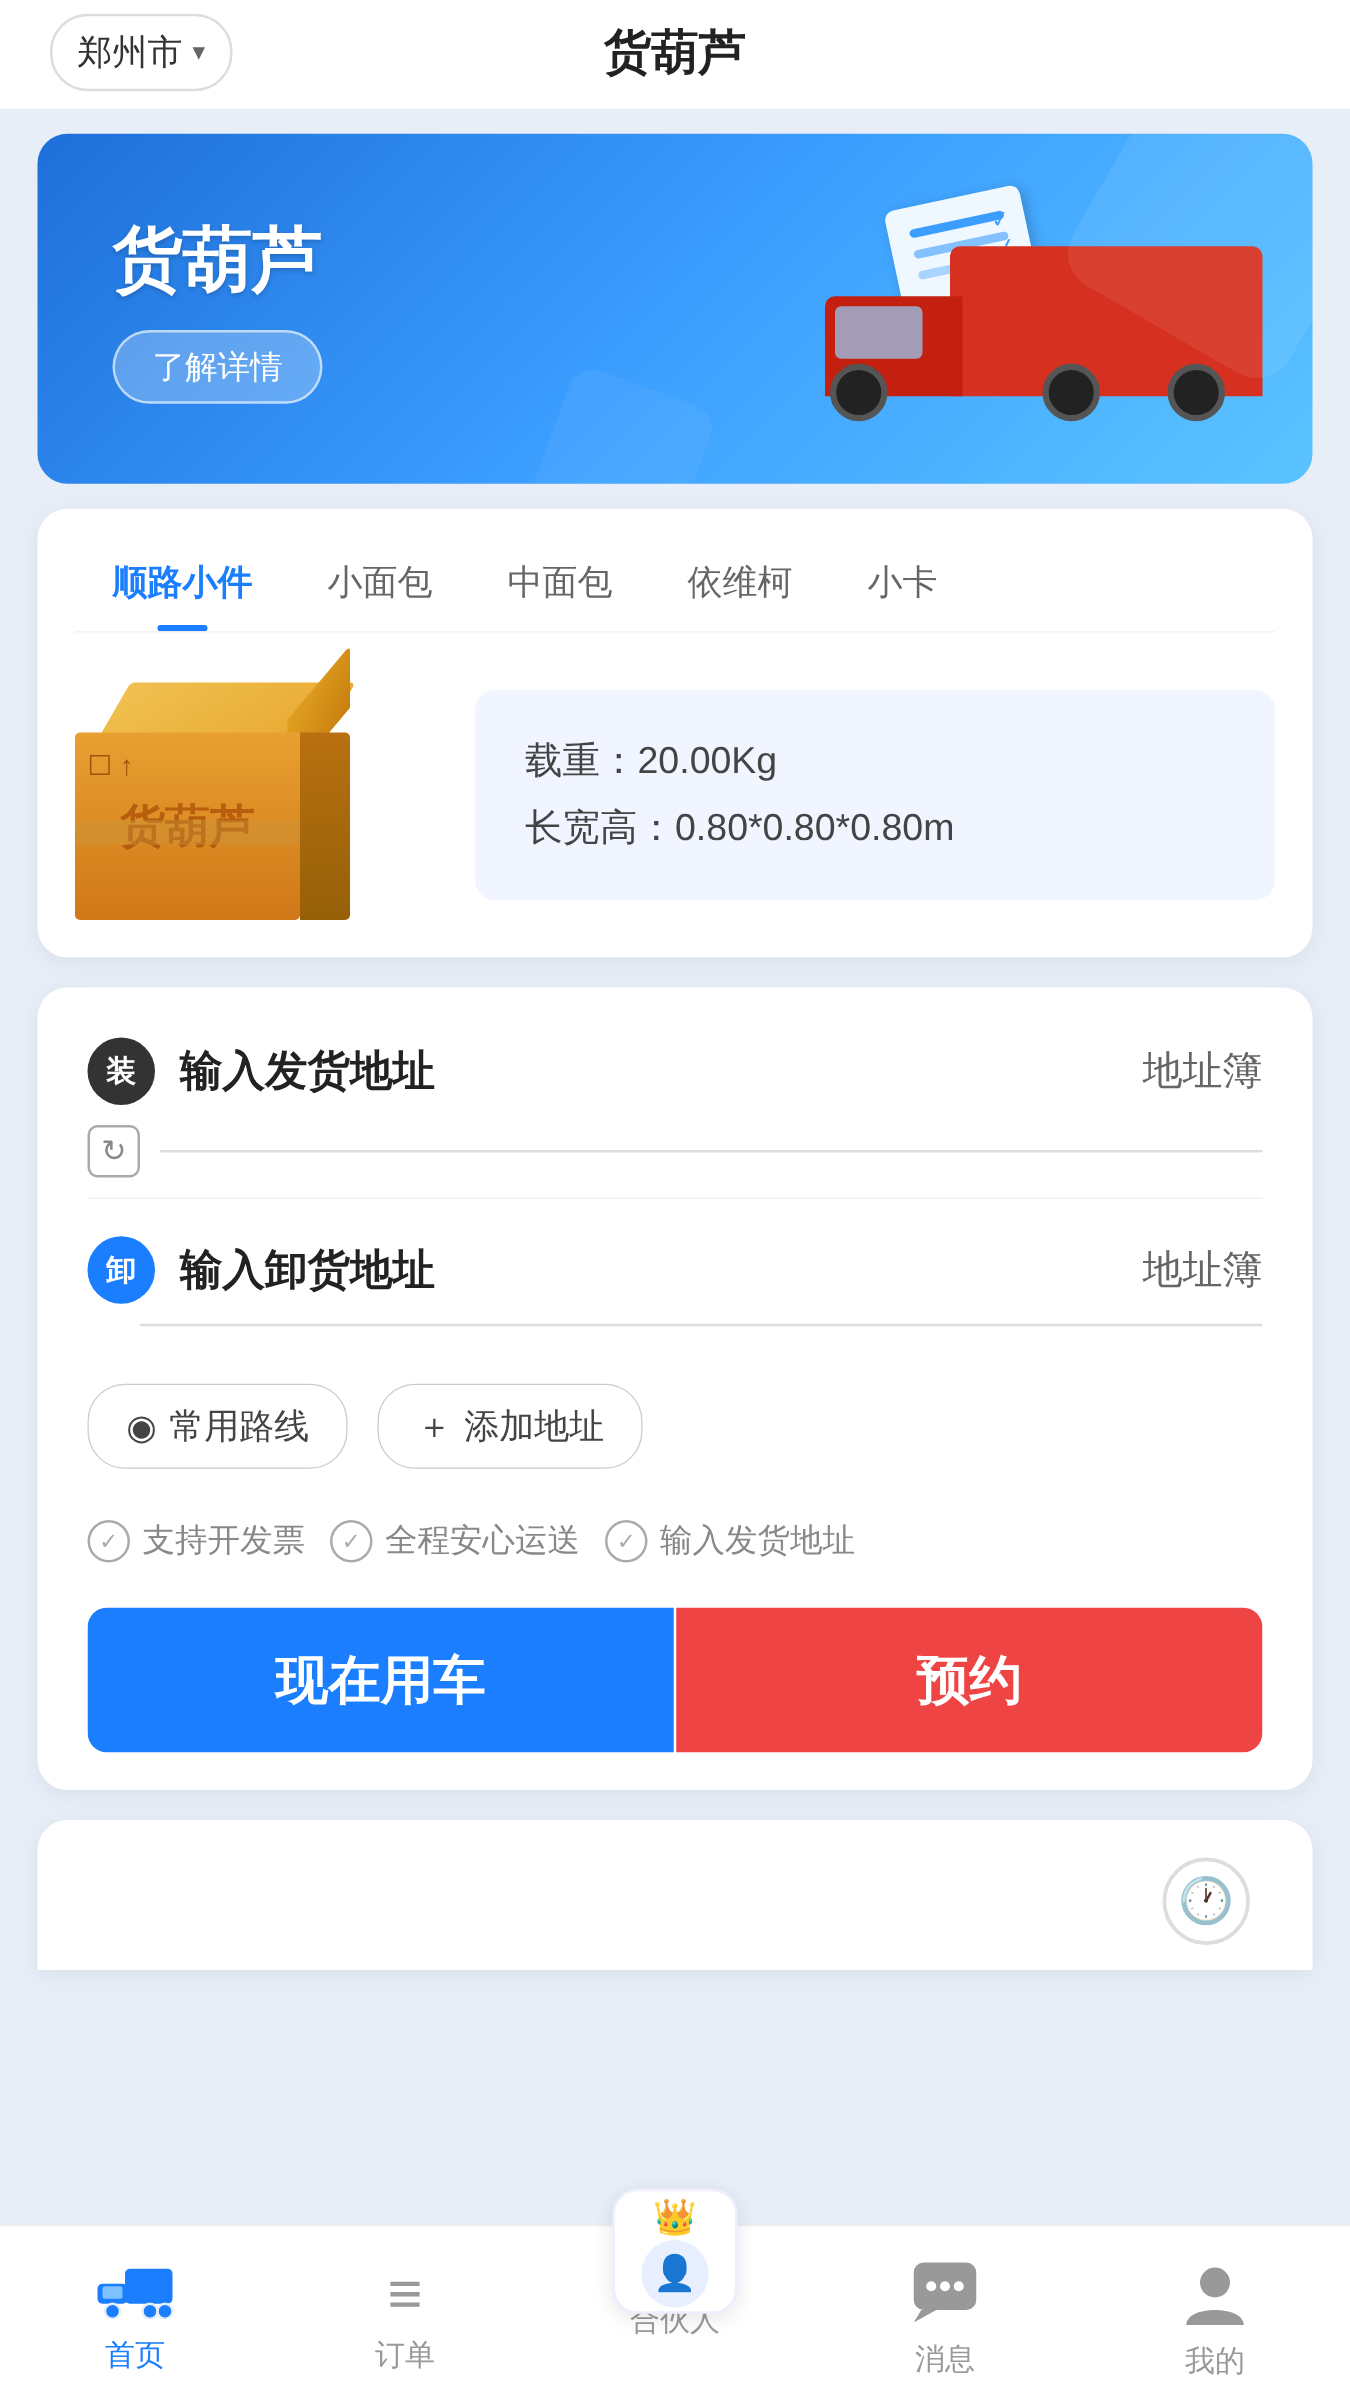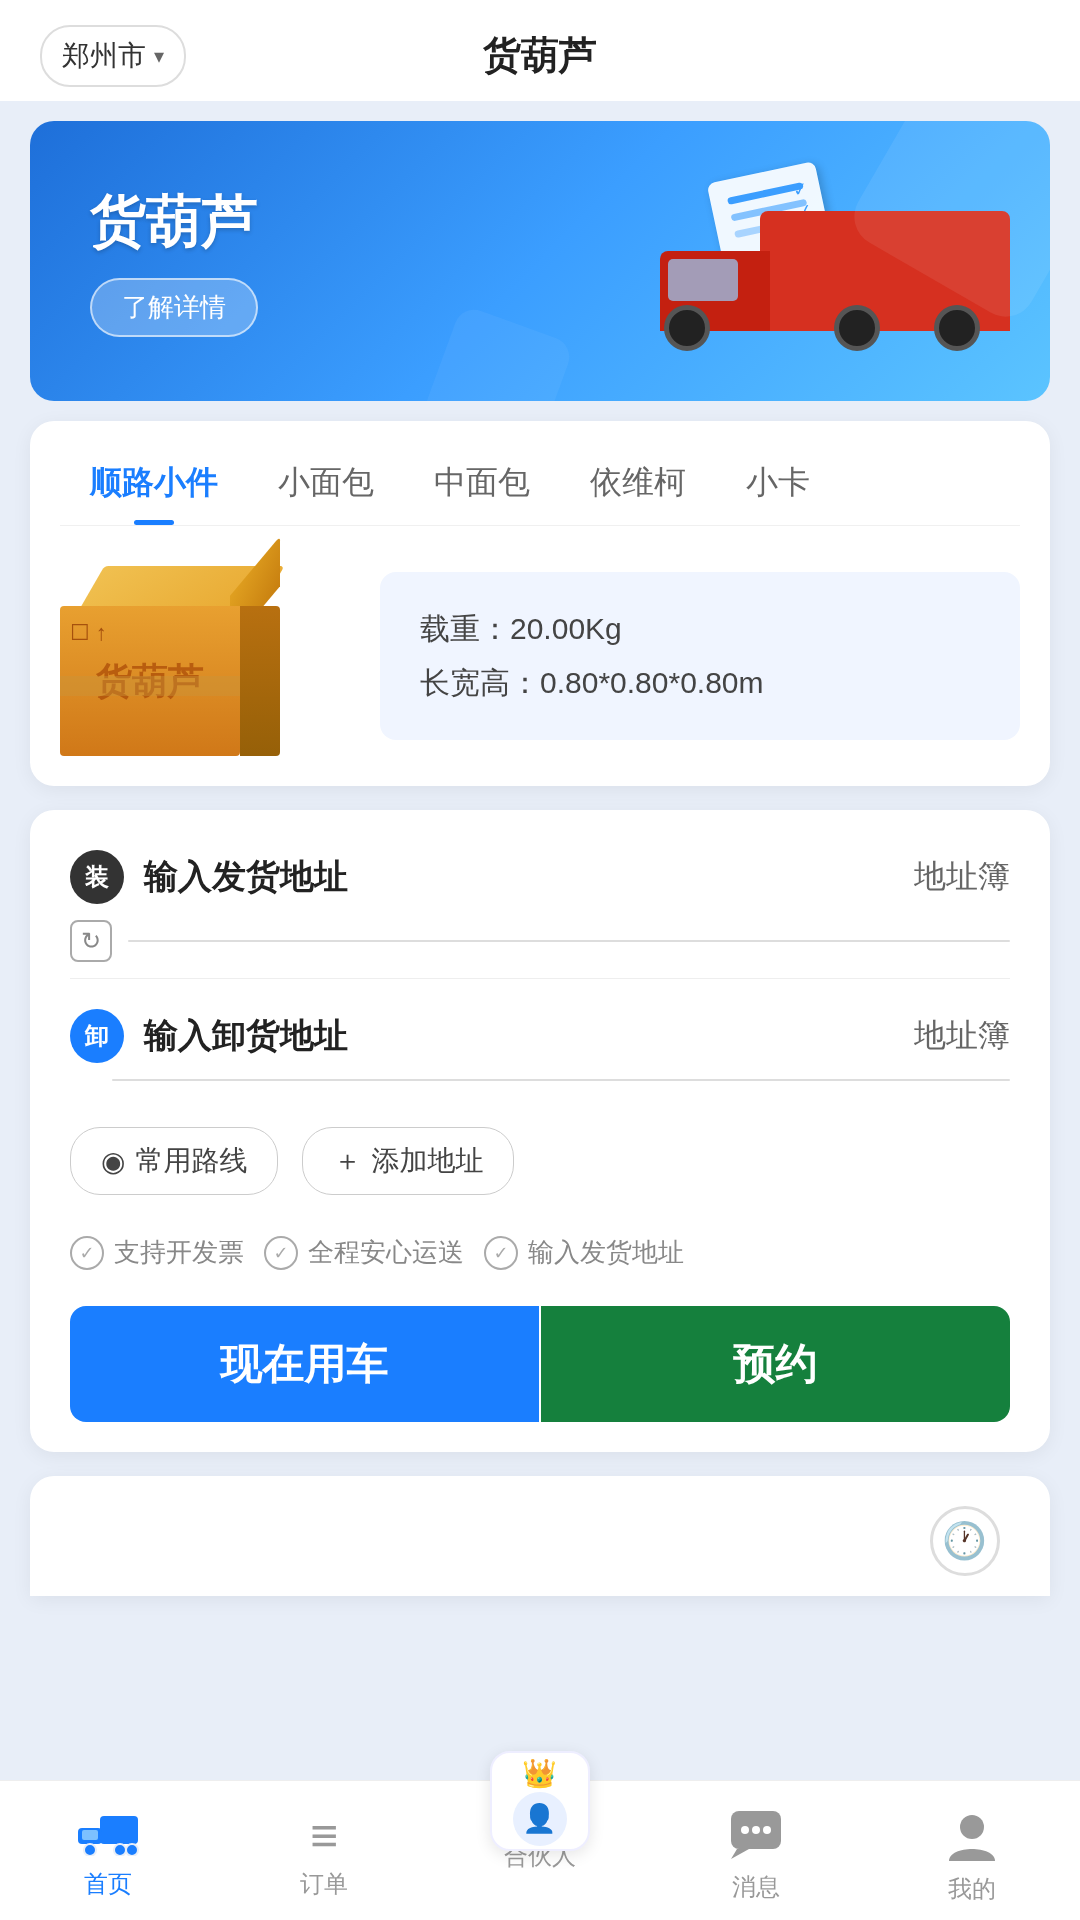--- a/index.html
+++ b/index.html
@@ -12,21 +12,21 @@
       position: relative;
       overflow-x: hidden;
     }
 
     
     .header {
       display: flex;
       align-items: center;
       justify-content: center;
       background: #fff;
-      padding: 30px 40px 20px;
+      padding: 16px 40px 20px;
       position: relative;
     }
     .city-selector {
       position: absolute;
       left: 40px;
       display: flex;
       align-items: center;
       border: 2px solid #ddd;
       border-radius: 30px;
       padding: 10px 20px;
@@ -100,21 +100,21 @@
       overflow-x: auto;
       border-bottom: 1px solid #f0f0f0;
       padding-bottom: 0;
       margin-bottom: 30px;
       scrollbar-width: none;
     }
     .tabs::-webkit-scrollbar { display: none; }
     .tab-item {
       flex-shrink: 0;
       padding: 10px 30px 20px;
-      font-size: 32px;
+      font-size: 28px;
       color: #666;
       position: relative;
       cursor: pointer;
     }
     .tab-item.active {
       color: #1a7eff;
       font-weight: 600;
     }
     .tab-item.active::after {
       content: '';
@@ -292,21 +292,21 @@
       font-weight: 600;
       padding: 30px 0;
       border: none;
     }
     .btn-divider {
       width: 2px;
       background: rgba(255,255,255,0.3);
     }
     .btn-reserve {
       flex: 1;
-      background: #15803d;
+      background: #ef4444;
       color: #fff;
       font-size: 42px;
       font-weight: 600;
       padding: 30px 0;
       text-align: center;
       border: none;
     }
 
     
     .bottom-card {

